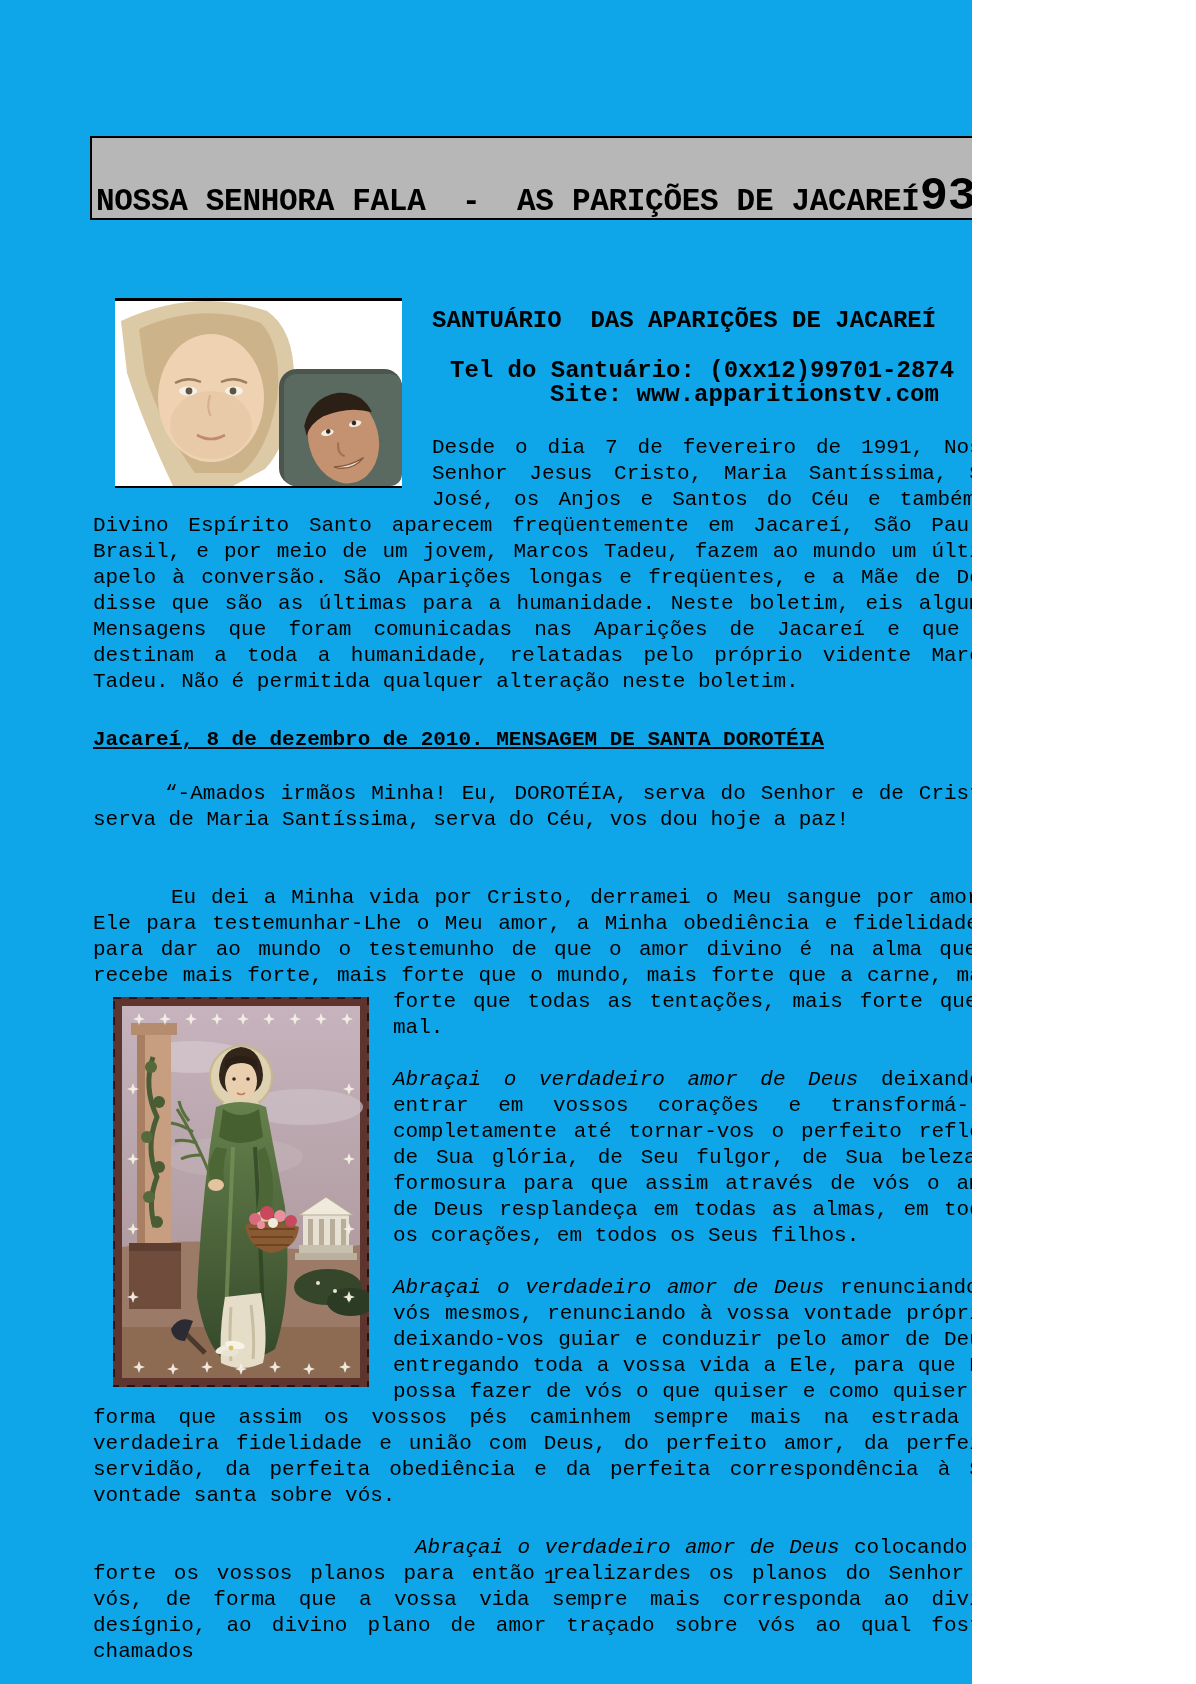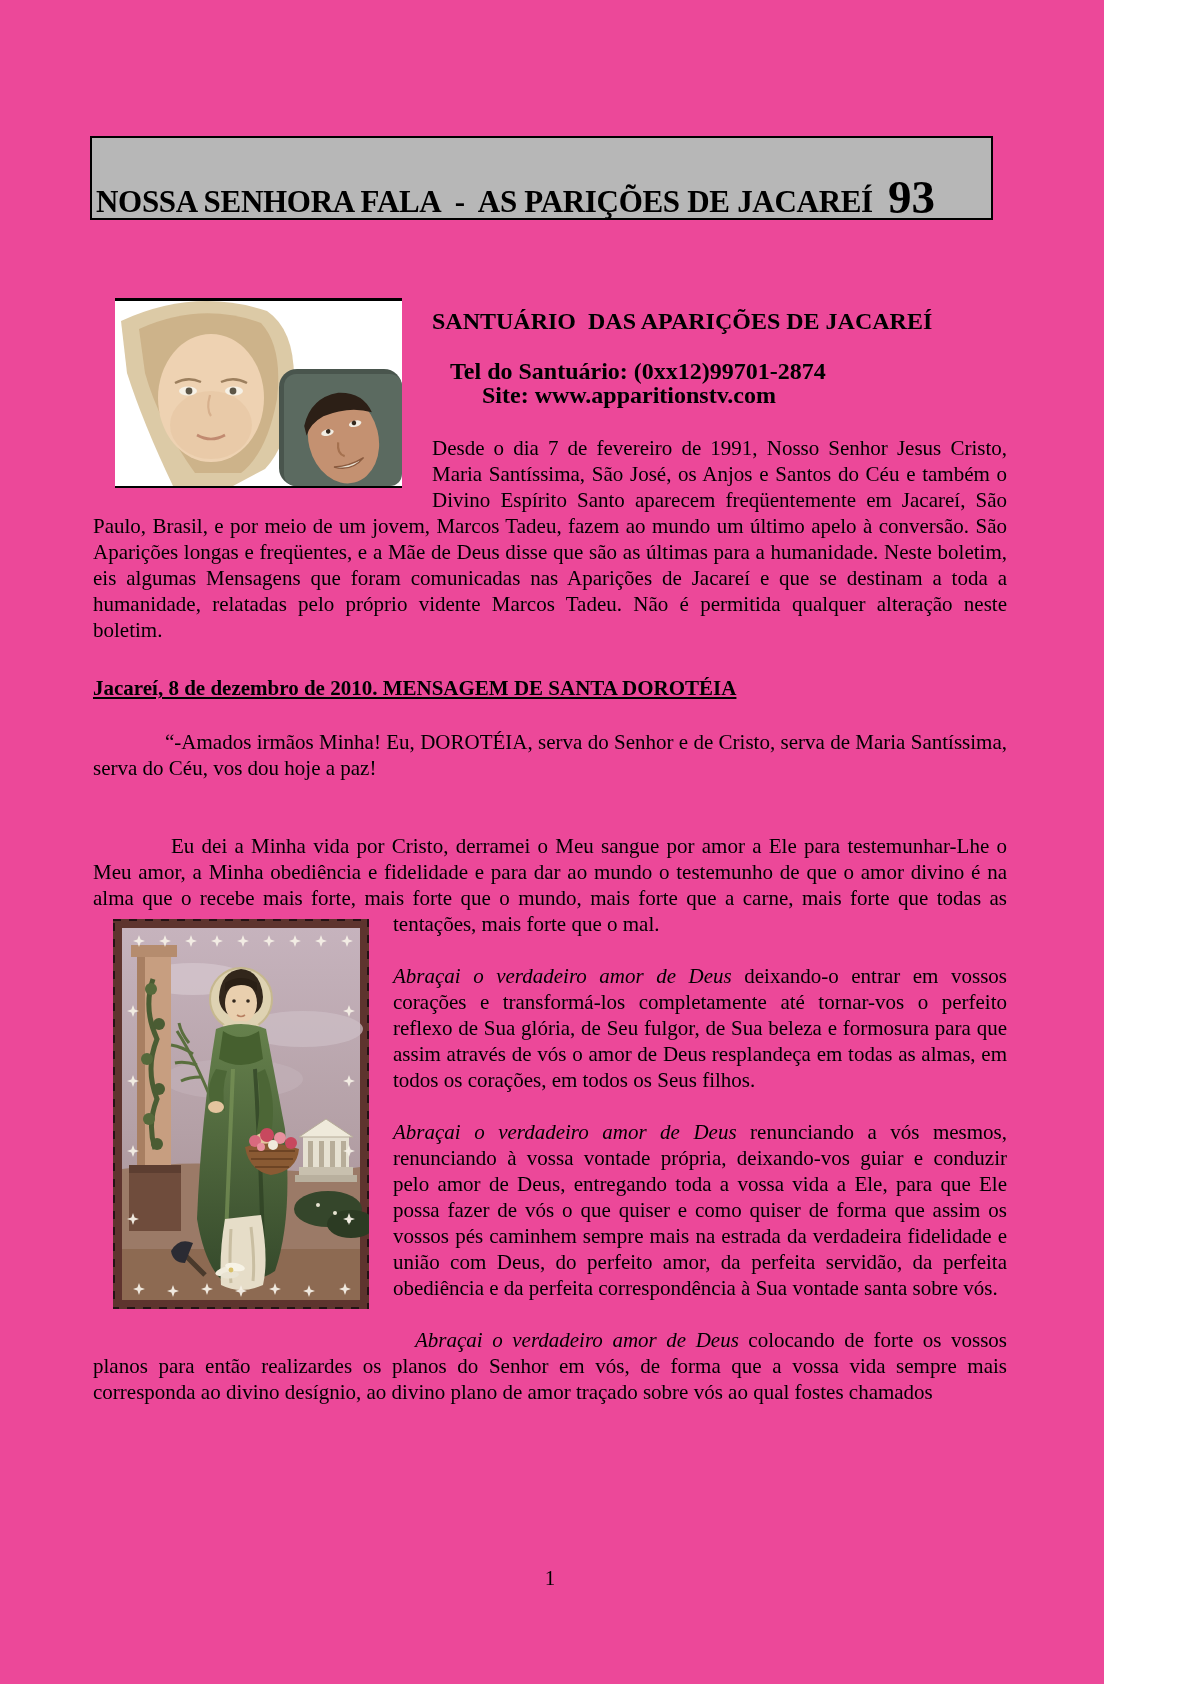--- a/index.html
+++ b/index.html
@@ -1,18 +1,18 @@
 <!DOCTYPE html>
 <html><head>
 <meta charset="utf-8">
 <style>
   html,body { margin:0; padding:0; background:#ffffff; }
   .page {
-    position:relative; width:1104px; height:1684px; background:#ec4899;
-    font-family:Liberation Serif, serif; color:#000;
+    position:relative; width:972px; height:1684px; background:#0ea5e9;
+    font-family:Liberation Mono, monospace; color:#000;
     overflow:hidden;
   }
   
   .banner {
     position:absolute; left:90px; top:136px; width:903px; height:84px;
     background:#b7b7b7; border:2px solid #000; box-sizing:border-box;
     display:flex; justify-content:space-between; align-items:flex-end;
     padding:0 56px 1px 4px;
   }
   .banner-title {
@@ -28,21 +28,21 @@
   .content p { margin:0; }
   
   .photo-block { float:left; width:287px; margin:5px 30px 6px 22px; }
   .rule-top { border-top:3px solid #000; }
   .rule-bottom { border-top:2px solid #000; }
   .photo-frame svg { display:block; }
   
   .contact { font-weight:bold; font-size:24px; line-height:24px; text-align:left; }
   .c1 { margin-top:16px !important; white-space:pre; }
   .c2 { margin-top:26px !important; text-indent:18px; }
-  .c3 { text-indent:50px; }
+  .c3 { text-indent:50px;text-align:center; }
   .intro { margin-top:28px !important; }
   
   .msg-heading {
     font-size:21px; font-weight:bold; text-align:left;
     text-decoration:underline; margin:32px 0 0 0; line-height:26px;
   }
   .p1 { margin-top:28px !important; text-indent:72px; }
   .p2 { margin-top:52px !important; text-indent:78px; }
   .saint-float { float:left; width:256px; margin:8px 24px 8px 20px; }
   .saint-float svg { display:block; }

